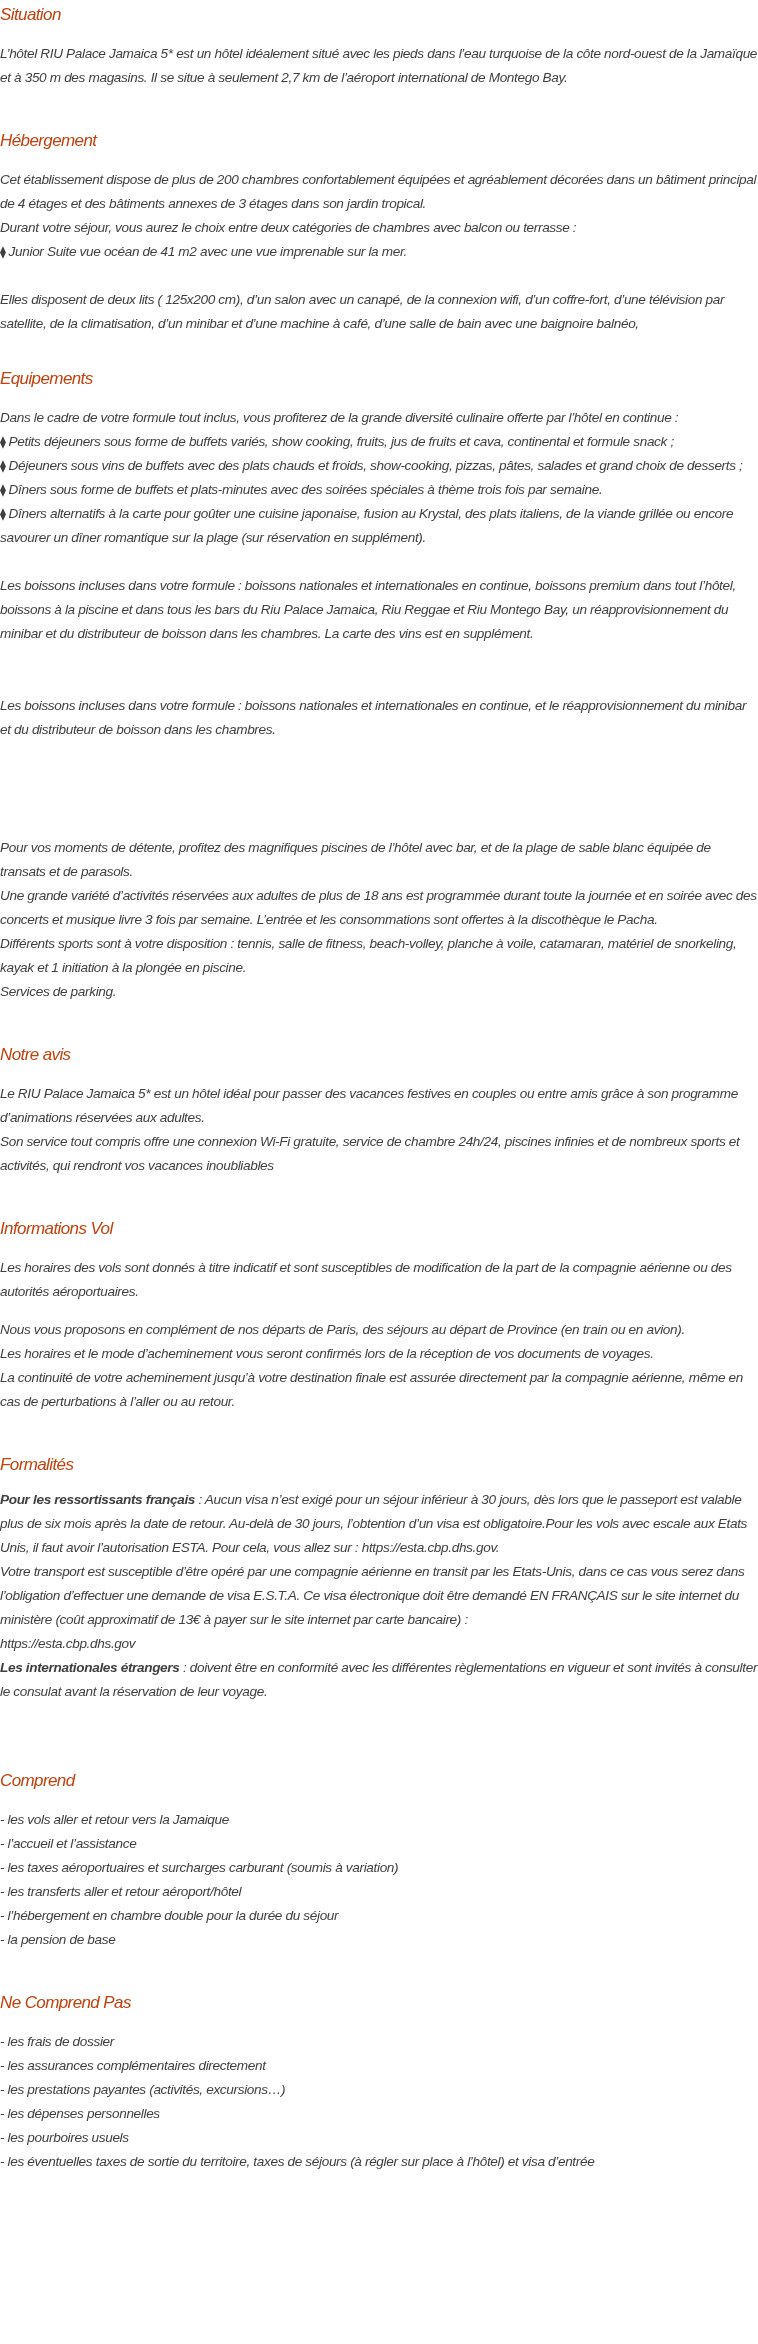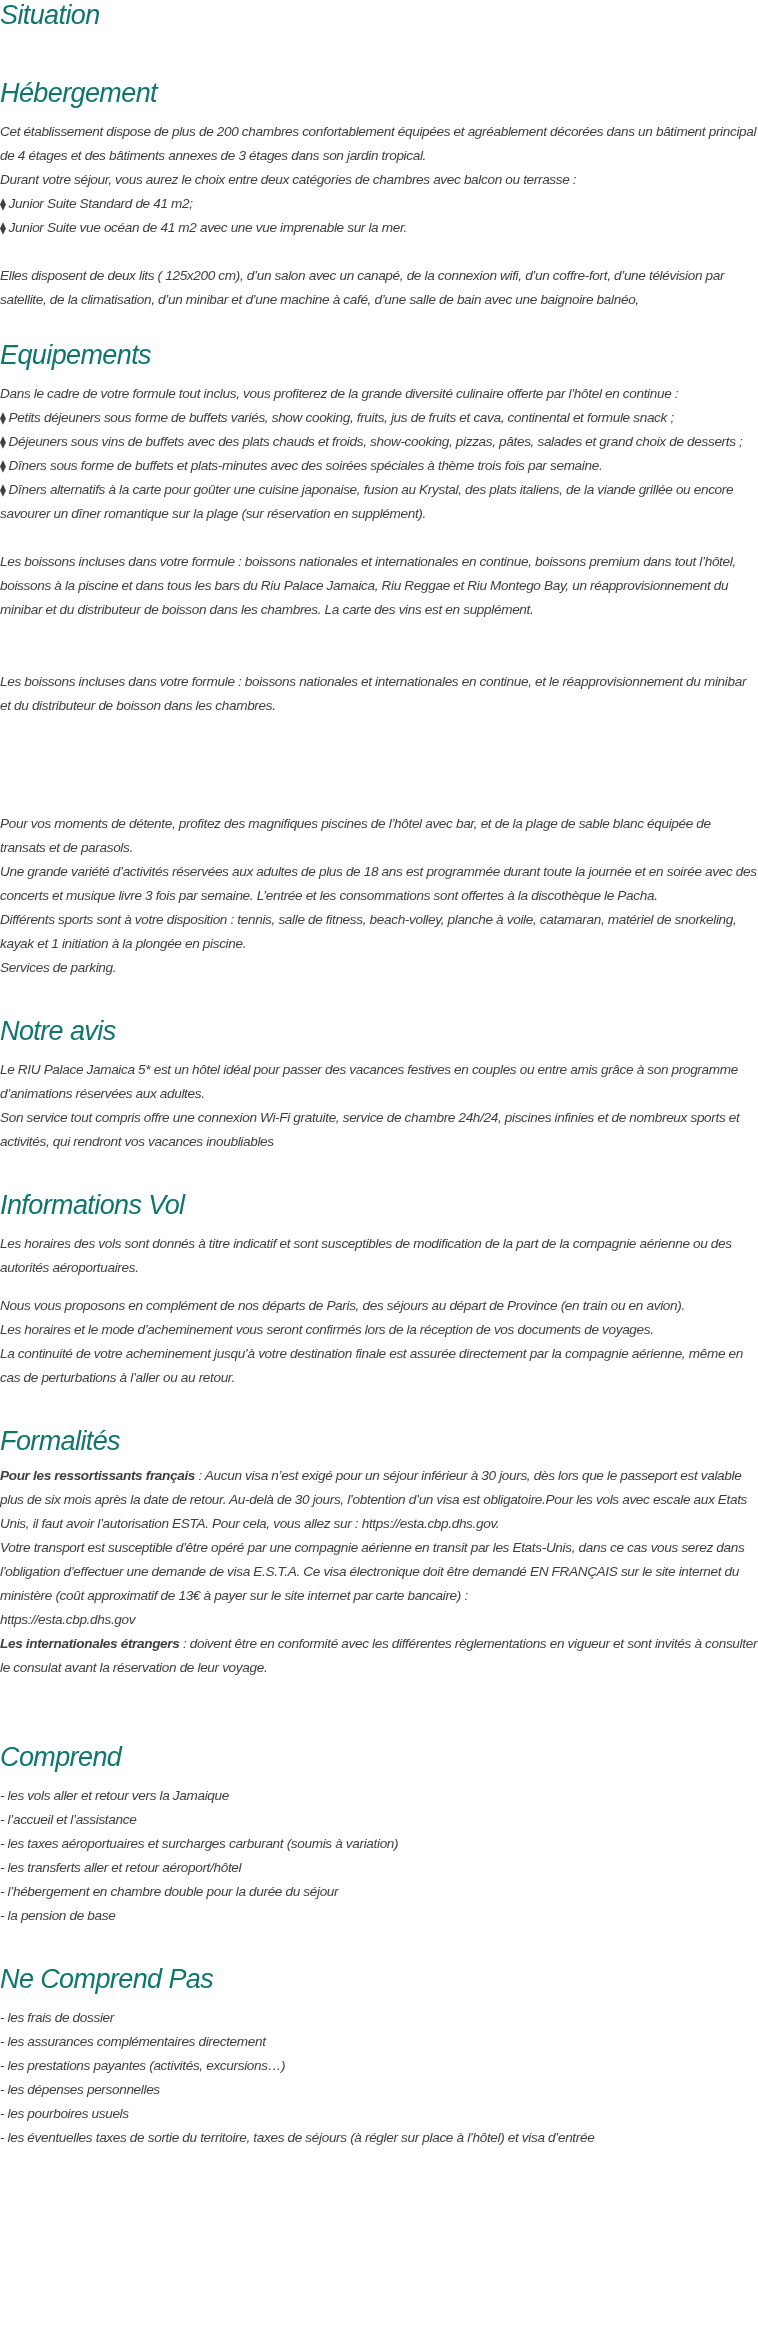--- a/index.html
+++ b/index.html
@@ -9,49 +9,49 @@
     color: #3f3f3f;
     font-style: italic;
     font-size: 13.6px;
     line-height: 24px;
     letter-spacing: -0.35px;
   }
   .page { padding: 0 0 10px 0; }
   h2 {
     font-family: "Liberation Sans", "DejaVu Sans", sans-serif;
     font-weight: 400;
-    color: #0f766e;
-    font-size: 27px;
+    color: #c2410c;
+    font-size: 17px;
     line-height: 30px;
     margin: 0;
     letter-spacing: -0.6px;
   }
   p { margin: 0; }
   .gap-m { height: 24px; }
   .gap-l { height: 48px; }
   .sec-top { padding-top: 28px; }
   .diamond { font-style: normal; font-size: 12px; margin-right: 3px; }
   b { font-weight: 700; }
 </style>
 </head>
 <body>
 
 <div class="page">
 
   <section>
     <h2>Situation</h2>
     <div style="height:12px"></div>
+    <p>L’hôtel RIU Palace Jamaica 5* est un hôtel idéalement situé avec les pieds dans l’eau turquoise de la côte nord-ouest de la Jamaïque et à 350 m des magasins. Il se situe à seulement 2,7 km de l’aéroport international de Montego Bay.</p>
   </section>
 
   <section class="sec-top" style="padding-top:36px">
     <h2>Hébergement</h2>
     <div style="height:12px"></div>
     <p>Cet établissement dispose de plus de 200 chambres confortablement équipées et agréablement décorées dans un bâtiment principal de 4 étages et des bâtiments annexes de 3 étages dans son jardin tropical.</p>
     <p>Durant votre séjour, vous aurez le choix entre deux catégories de chambres avec balcon ou terrasse :</p>
-    <p><span class="diamond">⧫</span><span>Junior Suite Standard de 41 m2;</span></p>
     <p><span class="diamond">⧫</span><span>Junior Suite vue océan de 41 m2  avec une vue imprenable sur la mer.</span></p>
     <div class="gap-m"></div>
     <p>Elles disposent de deux lits ( 125x200 cm), d’un salon avec un canapé, de la connexion wifi, d’un coffre-fort, d’une télévision par satellite, de la climatisation, d’un minibar et d’une machine à café, d’une salle de bain avec une baignoire balnéo,</p>
   </section>
 
   <section style="padding-top:28px">
     <h2>Equipements</h2>
     <div style="height:12px"></div>
     <p>Dans le cadre de votre formule tout inclus, vous profiterez de la grande diversité culinaire offerte par l’hôtel en continue :</p>
     <p><span class="diamond">⧫</span><span>Petits déjeuners sous forme de buffets variés, show cooking, fruits, jus de fruits et cava, continental et formule snack ;</span></p>

